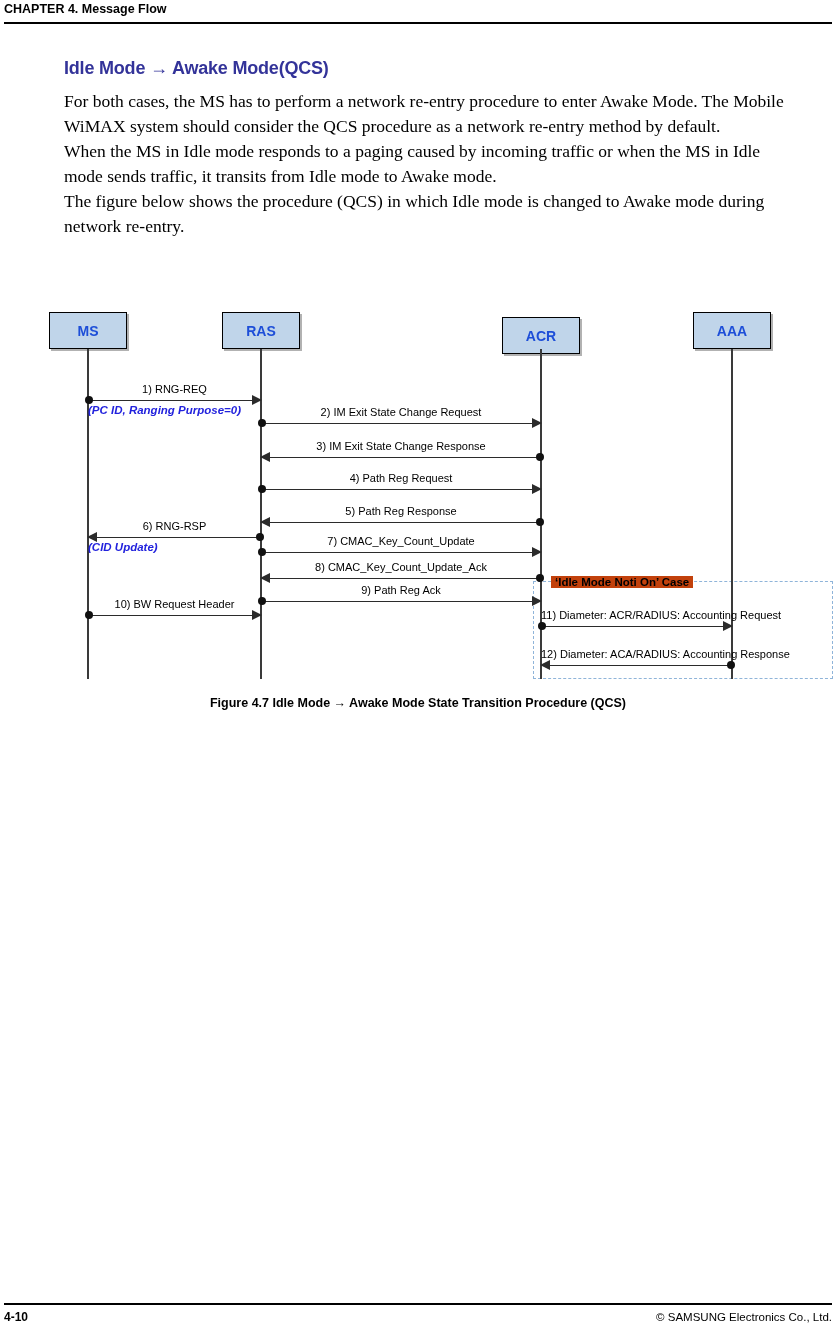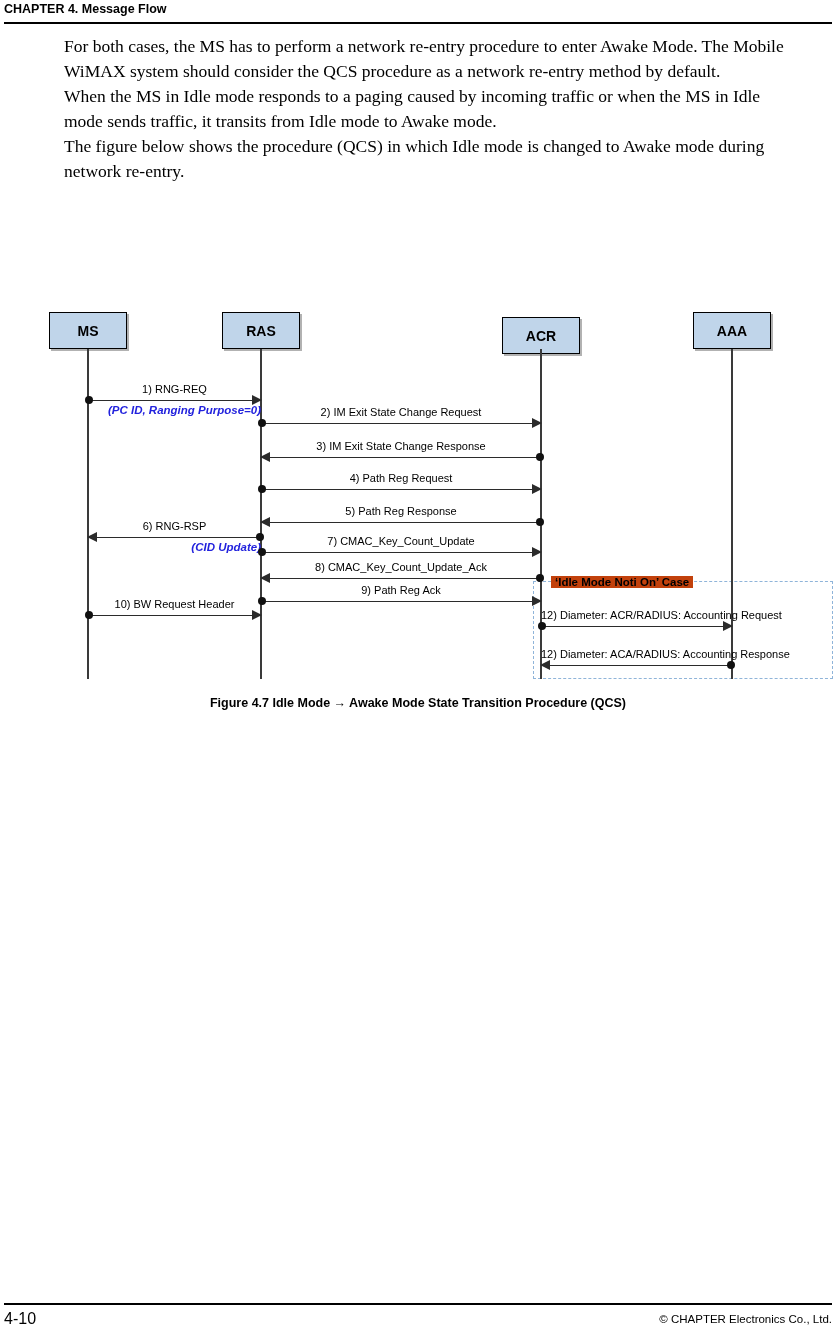--- a/index.html
+++ b/index.html
@@ -47,21 +47,21 @@
   #seq-diagram { position:absolute; left:0; top:0; width:836px; height:400px; }
 
   .lifeline-box {
     position:absolute;
     background:#c0d5ea;
     border:1.5px solid #000;
     box-shadow:2px 2px 0 rgba(0,0,0,0.30);
     height:37px;
     display:flex; align-items:center; justify-content:center;
     font-family:"Liberation Sans", sans-serif;
-    font-weight:bold; font-size:14px; color:#000000;
+    font-weight:bold; font-size:14px; color:#1d4ed8;
   }
   .lifeline-line {
     position:absolute; width:0; border-left:2px solid #3a3a3a;
   }
 
   .msg { position:absolute; height:1px; }
   .msg-line {
     position:absolute; left:0; top:0; height:0;
     border-top:1.6px solid #2b2b2b; width:100%;
   }
@@ -81,21 +81,21 @@
 
   .msg-label {
     position:absolute; left:0; width:100%;
     text-align:center;
     font-family:"Liberation Sans", sans-serif;
     font-size:11px; color:#000;
     white-space:nowrap; top:-17px;
   }
   .msg-sublabel {
     position:absolute; left:0; width:100%;
-    text-align:right;
+    text-align:left;
     font-family:"Liberation Sans", sans-serif;
     font-style:italic; font-weight:bold;
     font-size:11.5px; color:#2222dd;
     white-space:nowrap; top:4px;
   }
 
   #noti-box {
     position:absolute;
     border:1.6px dashed #8fb4d9;
     background:transparent;
@@ -118,32 +118,33 @@
   #footer-rule {
     position:absolute; left:4px; top:1303px; width:828px; height:0;
     border-top:2px solid #000;
   }
   #page-footer {
     position:absolute; left:4px; top:1310px; width:828px;
     display:flex; justify-content:space-between; align-items:center;
     font-family:"Liberation Sans", sans-serif;
     font-size:11.5px; color:#000;
   }
-  #page-footer .pf-left  { font-weight:normal; font-size:16px; }
+  #page-footer .pf-left  { font-weight:bold; font-size:12px; }
   #page-footer .pf-right { font-weight:normal; }
 </style>
 </head>
 <body>
 
 <div id="page-header">
   <span class="hdr-text">CHAPTER 4. Message Flow</span>
 </div>
 <div id="header-rule"></div>
 
 <div id="content">
+  <div id="section-heading">Idle Mode → Awake Mode(QCS)</div>
   <div id="body-copy">
     <p>For both cases, the MS has to perform a network re-entry procedure to enter Awake Mode. The Mobile WiMAX system should consider the QCS procedure as a network re-entry method by default.</p>
     <p>When the MS in Idle mode responds to a paging caused by incoming traffic or when the MS in Idle mode sends traffic, it transits from Idle mode to Awake mode.</p>
     <p>The figure below shows the procedure (QCS) in which Idle mode is changed to Awake mode during network re-entry.</p>
   </div>
 </div>
 
 <div id="figure-block">
   <div id="seq-diagram">
     <div id="noti-box" style="left: 533px; top: 285px; width: 300px; height: 98px;"></div>
@@ -223,29 +224,29 @@
       <div class="msg" style="left: 88px; width: 173px; top: 319px;">
         <div class="msg-line"></div>
         <div class="msg-dot left"></div>
         <div class="msg-head to-right"></div>
         <div class="msg-label">10) BW Request Header</div>
       </div>
       <div class="msg" style="left: 541px; width: 191px; top: 330px;">
         <div class="msg-line"></div>
         <div class="msg-dot left"></div>
         <div class="msg-head to-right"></div>
-        <div class="msg-label">12) Diameter: ACR/RADIUS: Accounting Request</div>
+        <div class="msg-label">11) Diameter: ACR/RADIUS: Accounting Request</div>
       </div>
       <div class="msg" style="left: 541px; width: 191px; top: 369px;">
         <div class="msg-line"></div>
         <div class="msg-dot right"></div>
         <div class="msg-head to-left"></div>
         <div class="msg-label">12) Diameter: ACA/RADIUS: Accounting Response</div>
       </div>
     </div>
   <div id="figure-caption">Figure 4.7    Idle Mode → Awake Mode State Transition Procedure (QCS)</div>
 </div>
 
 <div id="footer-rule"></div>
 <div id="page-footer">
   <span class="pf-left">4-10</span>
-  <span class="pf-right">© CHAPTER Electronics Co., Ltd.</span>
+  <span class="pf-right">© SAMSUNG Electronics Co., Ltd.</span>
 </div>
 
 </body></html>

